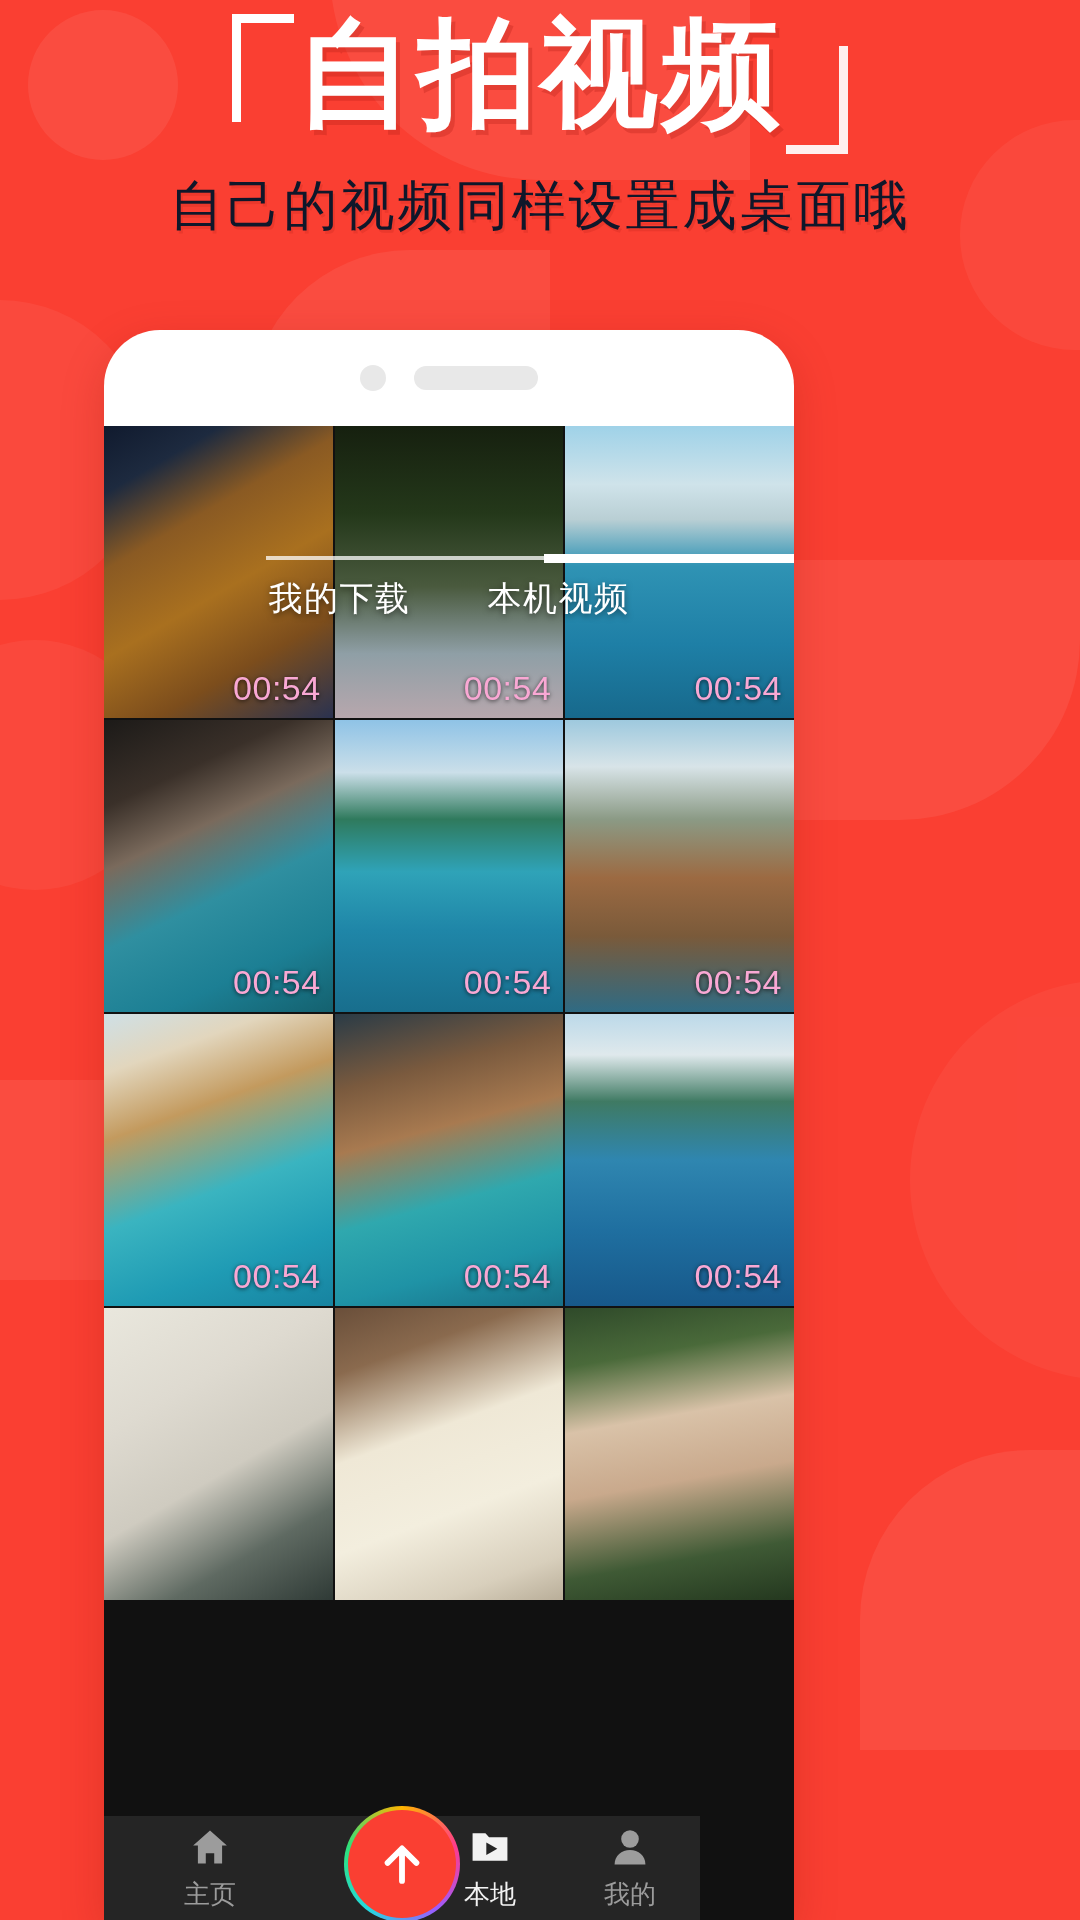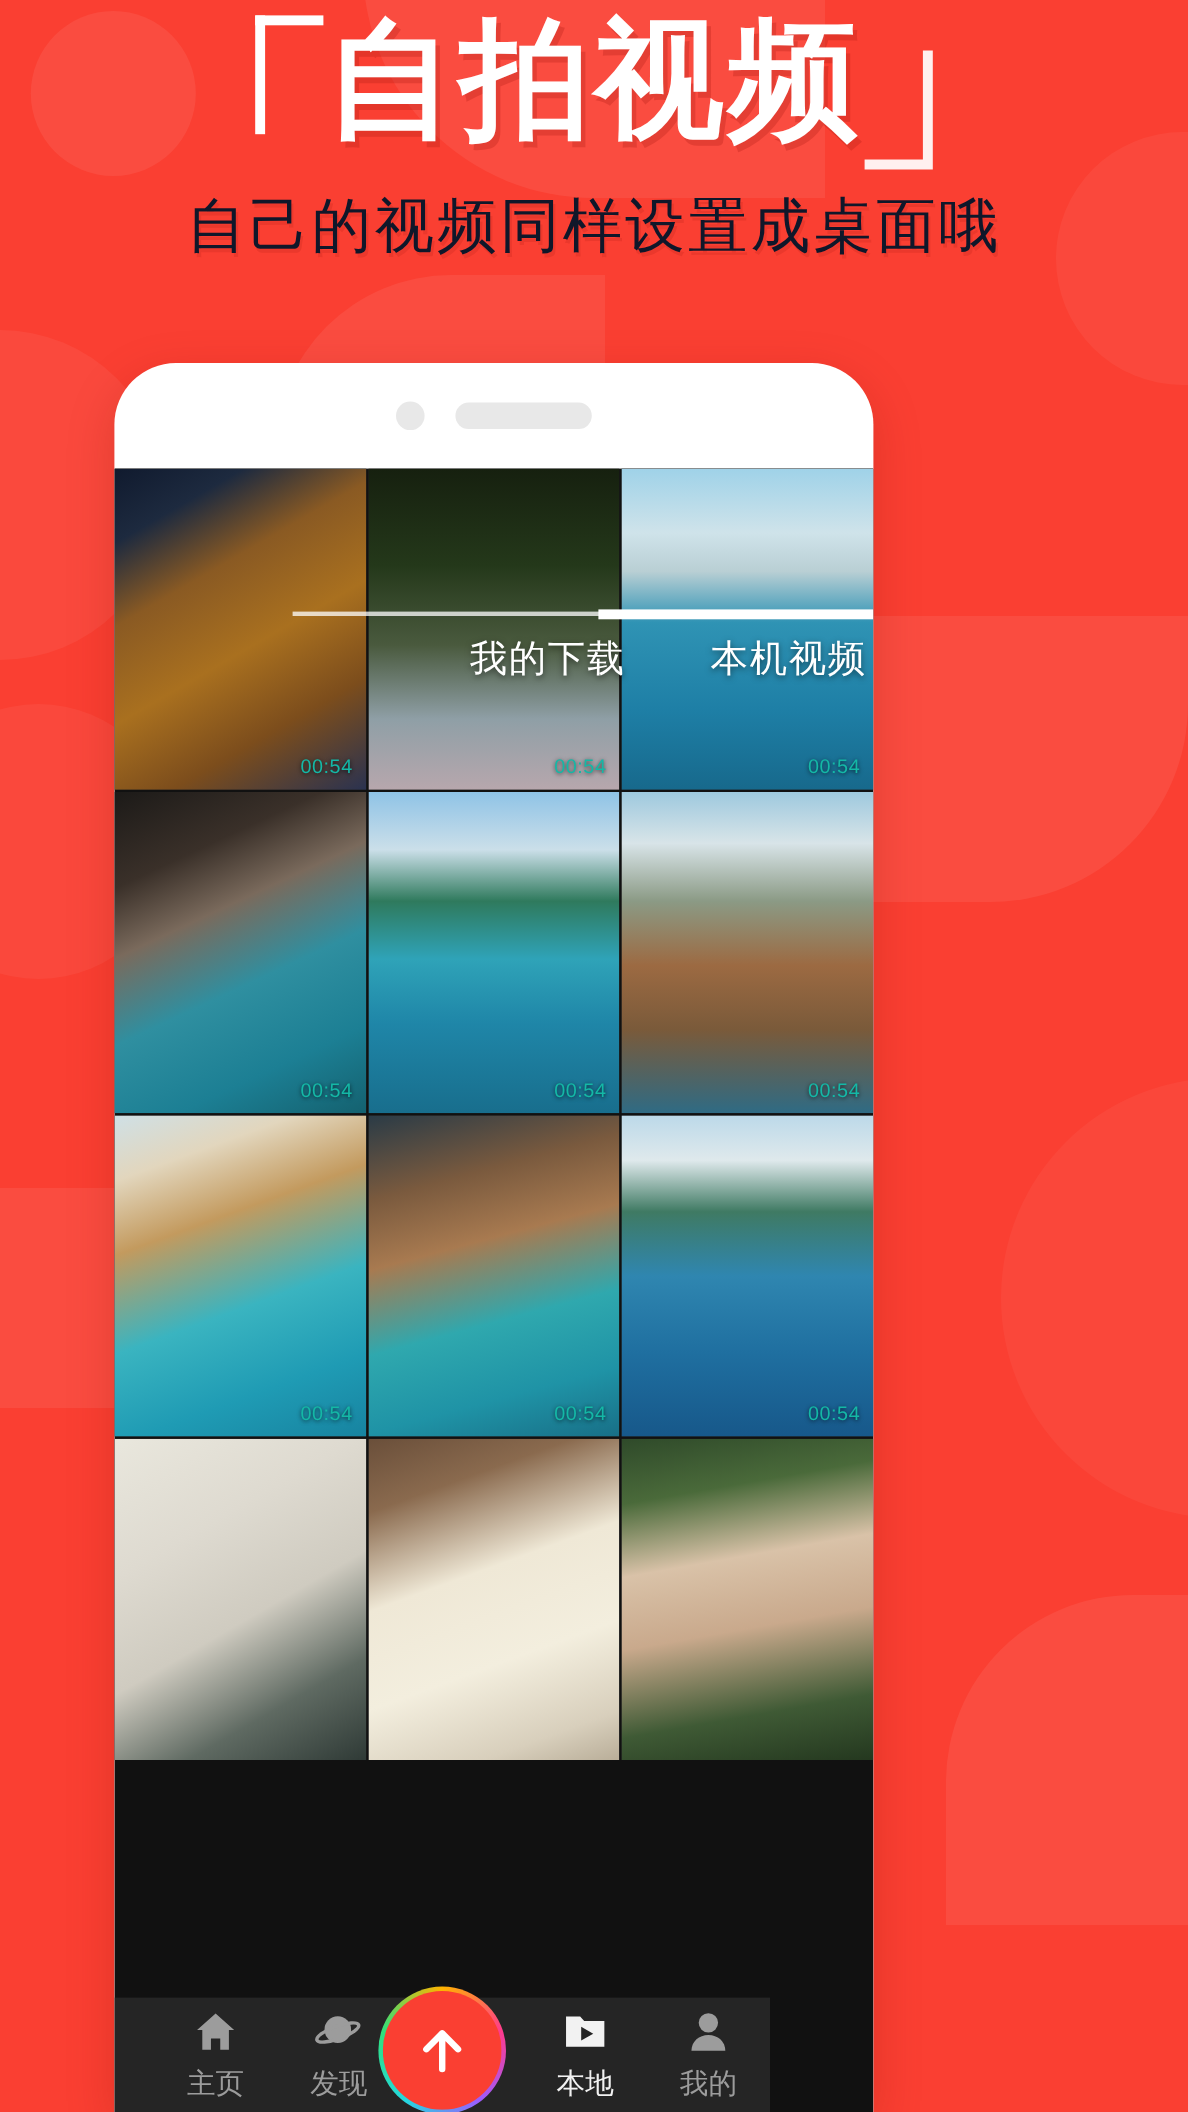--- a/index.html
+++ b/index.html
@@ -63,39 +63,39 @@
   }
 
   
   #video-grid {
     display:grid; grid-template-columns:repeat(3,1fr);
     gap:2px; width:690px;
   }
   .cell { position:relative; height:292px; overflow:hidden; background:#222; }
   .thumb { position:absolute; inset:0; }
   .dur {
-    position:absolute; right:12px; bottom:10px; color:#14b8a6; font-size:18px;
+    position:absolute; right:12px; bottom:10px; color:#f9a8d4; font-size:34px;
     text-shadow:0 1px 4px rgba(0,0,0,0.7); letter-spacing:0.5px;
   }
 
   
   #tab-bar {
     position:absolute; left:0; top:0; width:690px; z-index:6;
     padding-top:110px; text-align:center;
   }
   #tab-indicator-line {
     position:absolute; left:162px; top:130px; width:370px; height:4px;
     background:rgba(255,255,255,0.75);
   }
   #tab-indicator-active {
     position:absolute; left:440px; top:128px; width:250px; height:9px;
     background:#ffffff;
   }
   #tab-row {
-    margin-top:36px; display:flex; justify-content:flex-end; gap:65px;
+    margin-top:36px; display:flex; justify-content:center; gap:65px;
   }
   .tab {
     color:#ffffff; font-size:34px; letter-spacing:1.5px;
     text-shadow:0 2px 6px rgba(0,0,0,0.55); padding:4px 6px;
   }
   .tab.active { font-weight:400; }
 
   
   #bottom-nav {
     position:absolute; left:0; bottom:0; width:596px; height:104px;
@@ -217,27 +217,20 @@
         </div>
     </div>
 
     <div id="bottom-nav">
       <div class="nav-item">
         <svg class="nav-icon" viewBox="0 0 24 24">
           <path fill="currentColor" d="M12 3 2.8 11.2h2.6V21h4.3v-5.6h4.6V21h4.3v-9.8h2.6z"></path>
         </svg>
         <span>主页</span>
       </div>
-      <div class="nav-item">
-        <svg class="nav-icon" viewBox="0 0 24 24">
-          <circle cx="11.5" cy="11" r="6.6" fill="currentColor"></circle>
-          <ellipse cx="11.5" cy="12.4" rx="11" ry="3.1" fill="none" stroke="currentColor" stroke-width="1.7" transform="rotate(-20 11.5 12.4)"></ellipse>
-        </svg>
-        <span>发现</span>
-      </div>
 
       <div class="nav-spacer"></div>
 
       <div class="nav-item active">
         <svg class="nav-icon" viewBox="0 0 24 24">
           <path fill="currentColor" d="M2.5 4.5h7l2 2.2h10v12.8H2.5z" rx="2"></path>
           <path fill="#252525" d="M10 9.6l6 3.4-6 3.4z"></path>
         </svg>
         <span>本地</span>
       </div>

